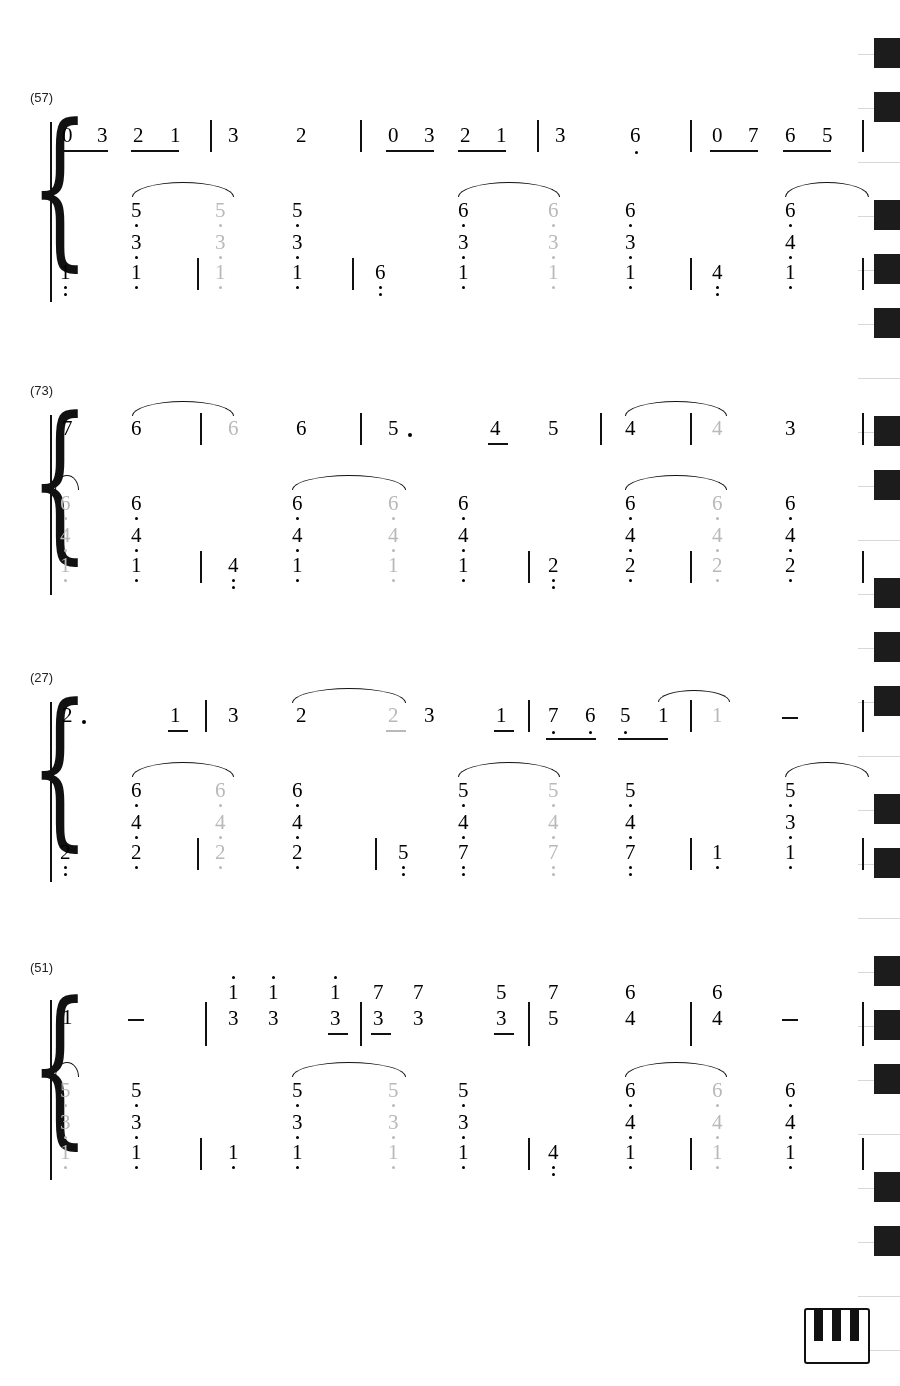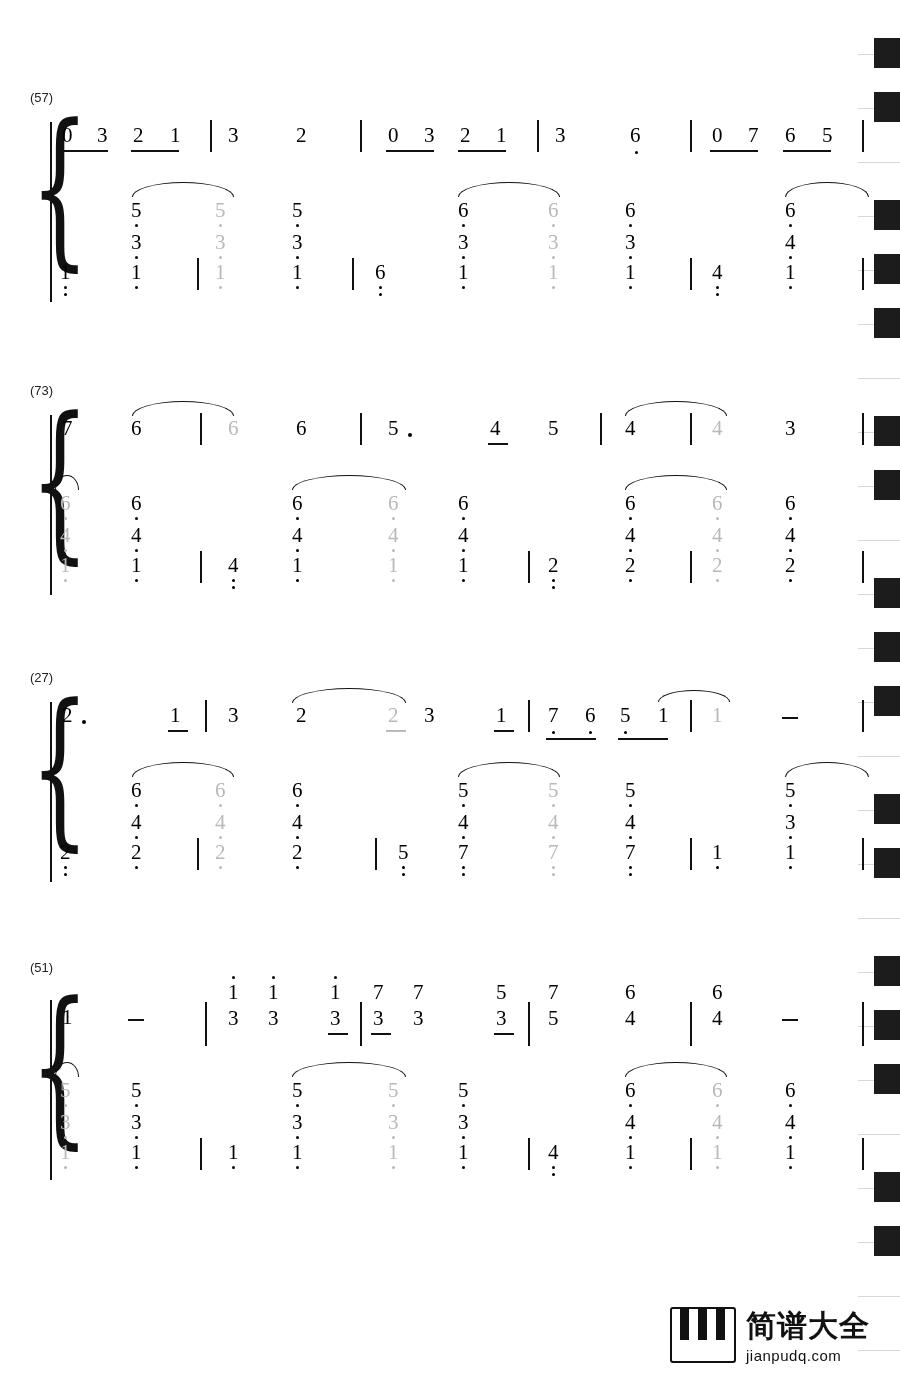--- a/index.html
+++ b/index.html
@@ -671,17 +671,13 @@
   <div class="dot-dn" style="left:789px;top:216px;"></div>
   <div class="bar" style="left:862px;top:188px;height:32px;"></div>
 </div>
 
 <div class="logo">
   <div class="logo-keys">
     <i></i>
       <i></i>
       <i></i>
   </div>
-  <div class="logo-stack">
-    <div class="logo-text-cn">简谱大全</div>
-    <div class="logo-text-en">jianpudq.com</div>
-  </div>
 </div>
 
 </body></html>

